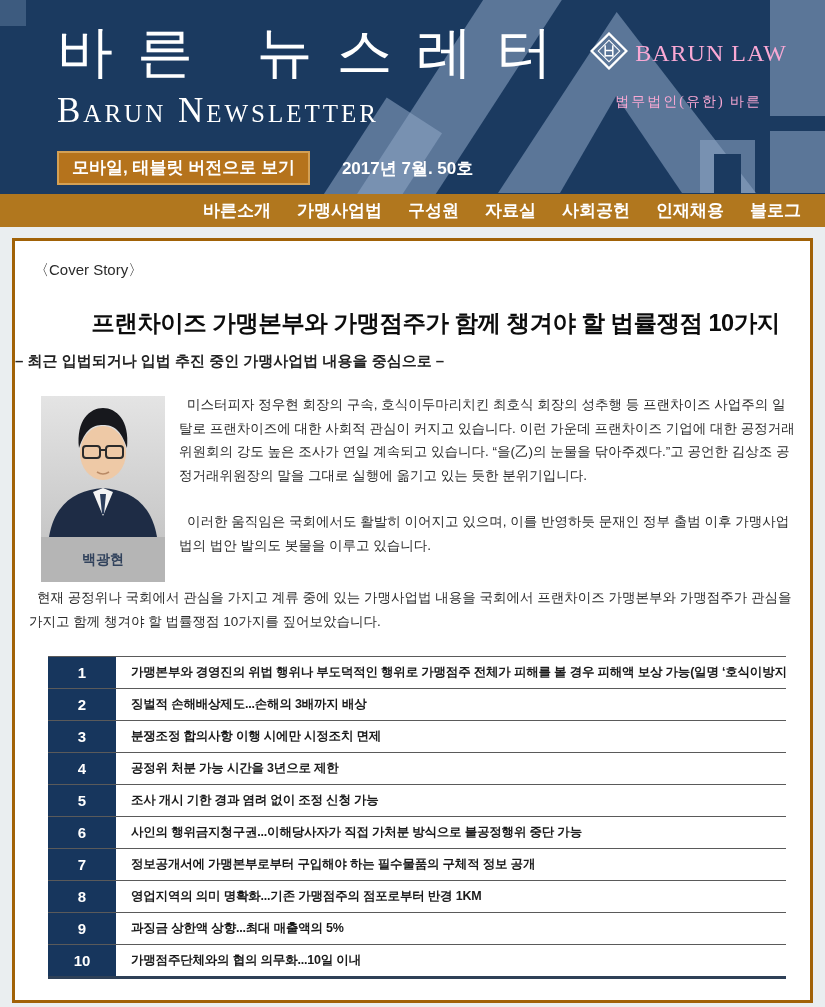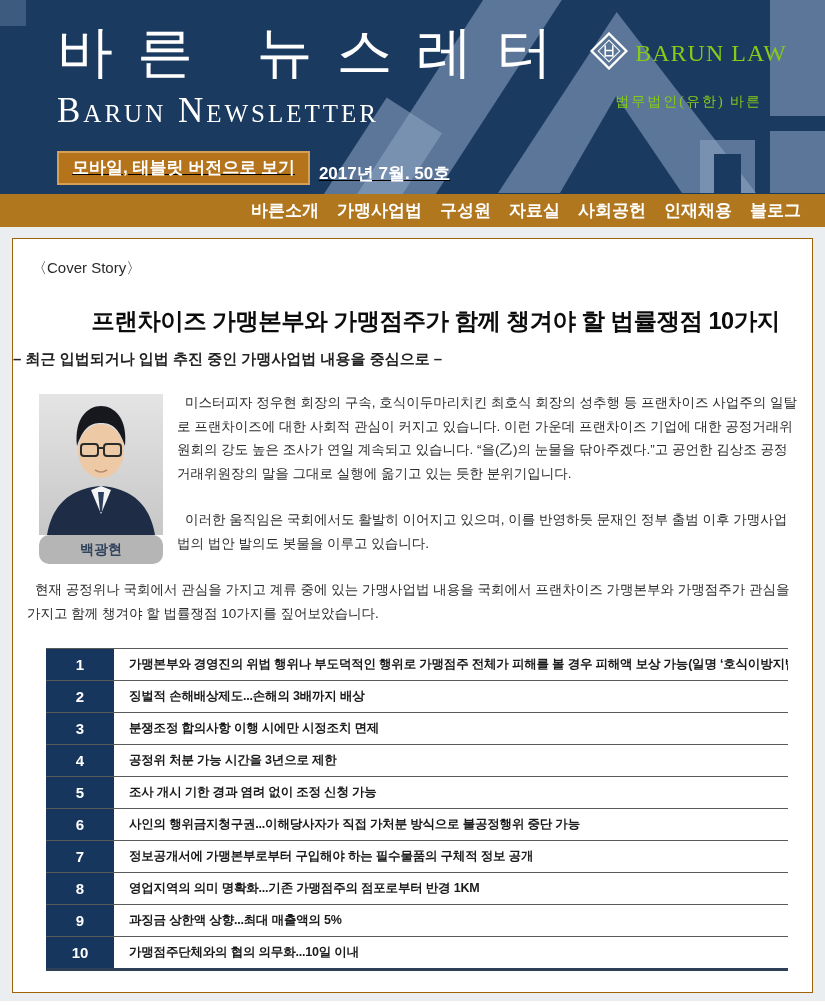--- a/index.html
+++ b/index.html
@@ -26,54 +26,54 @@
   .pat-corner{left:0;top:0;width:26px;height:26px;background:rgba(143,168,198,0.3);}
   .h-left{position:absolute;left:57px;top:22px;z-index:3;}
   .h-title-ko{
     color:#fff;font-size:56px;font-weight:400;letter-spacing:24px;
     line-height:60px;white-space:nowrap;
   }
   .h-title-en{
     color:#fff;font-family:"Liberation Serif","DejaVu Serif",serif;
     font-variant:small-caps;font-size:35px;letter-spacing:3px;line-height:40px;margin-top:9px;
   }
-  .h-cta-row{display:flex;align-items:flex-end;gap:9px;margin-top:20px;text-decoration:underline;}
+  .h-cta-row{display:flex;align-items:center;gap:32px;margin-top:20px;}
   .mobile-btn{
     background:#b5731c;border:2px solid #d3a055;color:#fff;
     font-size:17px;font-weight:bold;padding:4px 13px 5px;line-height:21px;
     cursor:pointer;white-space:nowrap;
   }
   .issue-label{color:#fff;font-size:17px;font-weight:bold;white-space:nowrap;}
-  .logo{position:absolute;right:38px;top:32px;z-index:4;color:#84cc16;text-align:center;cursor:pointer;}
+  .logo{position:absolute;right:38px;top:32px;z-index:4;color:#f9a8d4;text-align:center;cursor:pointer;}
   .logo-row{display:flex;align-items:center;gap:7px;justify-content:center;}
   .logo-name{font-family:"Liberation Serif","DejaVu Serif",serif;font-size:24px;letter-spacing:1px;white-space:nowrap;}
   .logo-sub{font-family:"Liberation Serif","DejaVu Serif",serif;font-size:14px;letter-spacing:2px;margin-top:19px;white-space:nowrap;}
   
   .nav{
     width:825px;height:33px;background:#b1771e;
     display:flex;justify-content:flex-end;align-items:center;
-    gap:18px;padding-right:24px;box-sizing:border-box;
+    gap:26px;padding-right:24px;box-sizing:border-box;
   }
   .nav-item{color:#fff;font-size:17px;font-weight:bold;cursor:pointer;white-space:nowrap;}
   
   .gray-wrap{background:#eaeef0;padding:11px 12px 8px;}
-  .card{background:#fff;border:1px solid #a16207;box-sizing:border-box;padding-bottom:21px;min-height:745px;}
+  .card{background:#fff;border:3px solid #a16207;box-sizing:border-box;padding-bottom:21px;min-height:745px;}
   .cover-label{padding:20px 0 0 19px;font-size:15px;color:#2a2a2a;}
   .a-title{
     text-align:center;font-size:23.5px;font-weight:bold;color:#0c0c0c;
     margin-top:27px;letter-spacing:-0.5px;white-space:nowrap;margin-left:46px;
   }
   .a-subtitle{text-align:left;font-size:15px;font-weight:bold;color:#222;margin-top:13px;}
   .article-body{margin:22px 14px 0;font-size:13.5px;line-height:23.5px;color:#2a2a2a;}
   .photo-fig{float:left;width:124px;margin:3px 14px 4px 12px;}
   .photo-frame{height:141px;overflow:hidden;background:#d9d9d9;}
   .photo-frame svg{display:block;}
   .photo-caption{
-    height:29px;background:#b5b5b5;display:flex;align-items:center;justify-content:center;
-    font-size:14px;font-weight:bold;color:#31425c;border-radius:10px;
+    height:45px;background:#b5b5b5;display:flex;align-items:center;justify-content:center;
+    font-size:14px;font-weight:bold;color:#31425c;
   }
   .article-body p{margin:0 0 23px;text-indent:8px;}
   .p-last{clear:both;margin-top:6px !important;}
   
   .issues-table{margin:12px 24px 0 33px;border-top:1px solid #5a5a5a;}
   .t-row{display:flex;height:31px;border-bottom:1px solid #5a5a5a;}
   .t-row:last-child{border-bottom:3px solid #2e4057;}
   .t-num{
     width:68px;background:#17365d;color:#fff;font-size:15px;font-weight:bold;
     display:flex;align-items:center;justify-content:center;flex:none;

